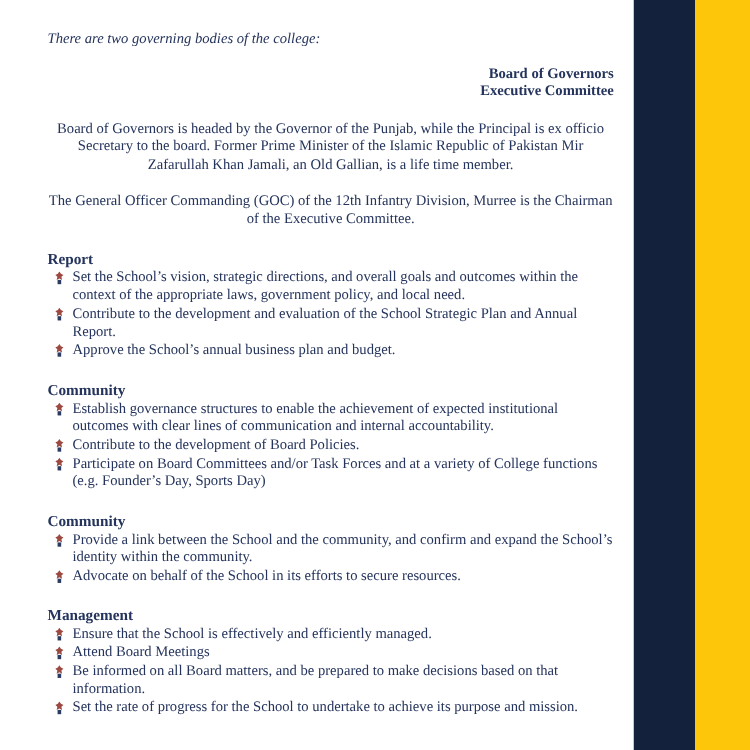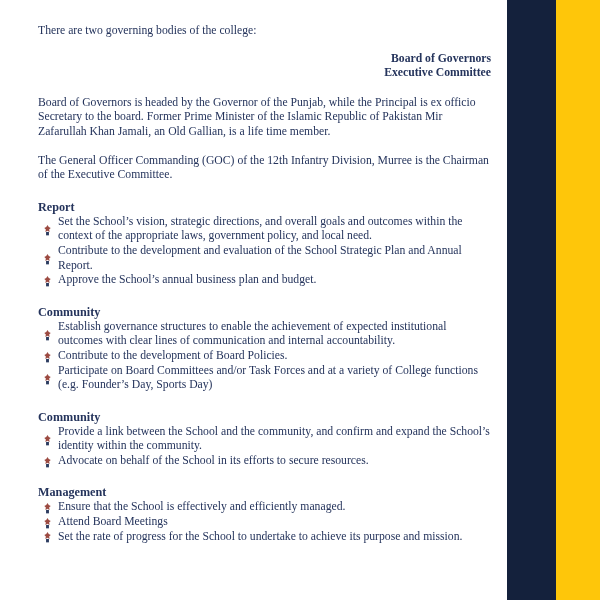--- a/index.html
+++ b/index.html
@@ -15,28 +15,28 @@
   .stripe-navy { right: 44px; width: 49px; background: #14213c; }
   .stripe-yellow { right: 0; width: 44px; background: #fec60a; }
 
   .content {
     position: absolute;
     left: 38px; top: 24px;
     width: 453px;
     font-size: 11.7px;
     line-height: 14.6px;
   }
-  .intro { margin: 0 0 13px 0; }
+  .intro { margin: 0 0 13px 0; font-style: italic; }
   .bodies { margin: 0 0 15px 0; padding-left: 20px; font-weight: bold; }
   .bodies p { margin: 0; text-align: right; }
-  .para { margin: 0 0 14px 0; }
+  .para { margin: 0 0 14px 0; text-align: center; }
   .section { margin-top: 16px; }
   .section-heading { margin: 0; font-size: 12.2px; font-weight: bold; line-height: 16px; }
   ul.bullet-list { list-style: none; margin: 0; padding: 0; }
-  ul.bullet-list li { display: flex; align-items: center; padding-left: 5px; margin: 0; }
+  ul.bullet-list li { display: flex; align-items: flex-start; padding-left: 5px; margin: 0; }
   .crest { flex: 0 0 auto; width: 9px; height: 11px; margin: 2px 6px 0 0; }
   .bullet-text { flex: 1 1 auto; }
 </style>
 </head>
 <body>
 
 <div class="stripe stripe-navy"></div>
 <div class="stripe stripe-yellow"></div>
 
 <div class="content">
@@ -140,19 +140,26 @@
             <path d="M5 0 L6.4 2.2 L8.6 3.2 L6.8 4.8 L7.4 7.6 L5 6.4 L2.6 7.6 L3.2 4.8 L1.4 3.2 L3.6 2.2 Z" fill="#9c4a41"></path>
             <rect x="3.4" y="7.6" width="3.2" height="3.8" fill="#2c3c60"></rect>
           </svg>
         <span class="bullet-text">Attend Board Meetings</span>
       </li>
       <li>
         <svg class="crest" viewBox="0 0 10 12">
             <path d="M5 0 L6.4 2.2 L8.6 3.2 L6.8 4.8 L7.4 7.6 L5 6.4 L2.6 7.6 L3.2 4.8 L1.4 3.2 L3.6 2.2 Z" fill="#9c4a41"></path>
             <rect x="3.4" y="7.6" width="3.2" height="3.8" fill="#2c3c60"></rect>
           </svg>
+        <span class="bullet-text">Be informed on all Board matters, and be prepared to make decisions based on that information.</span>
+      </li>
+      <li>
+        <svg class="crest" viewBox="0 0 10 12">
+            <path d="M5 0 L6.4 2.2 L8.6 3.2 L6.8 4.8 L7.4 7.6 L5 6.4 L2.6 7.6 L3.2 4.8 L1.4 3.2 L3.6 2.2 Z" fill="#9c4a41"></path>
+            <rect x="3.4" y="7.6" width="3.2" height="3.8" fill="#2c3c60"></rect>
+          </svg>
         <span class="bullet-text">Set the rate of progress for the School to undertake to achieve its purpose and mission.</span>
       </li>
 
     </ul>
   </div>
 
 </div>
 
 </body></html>

